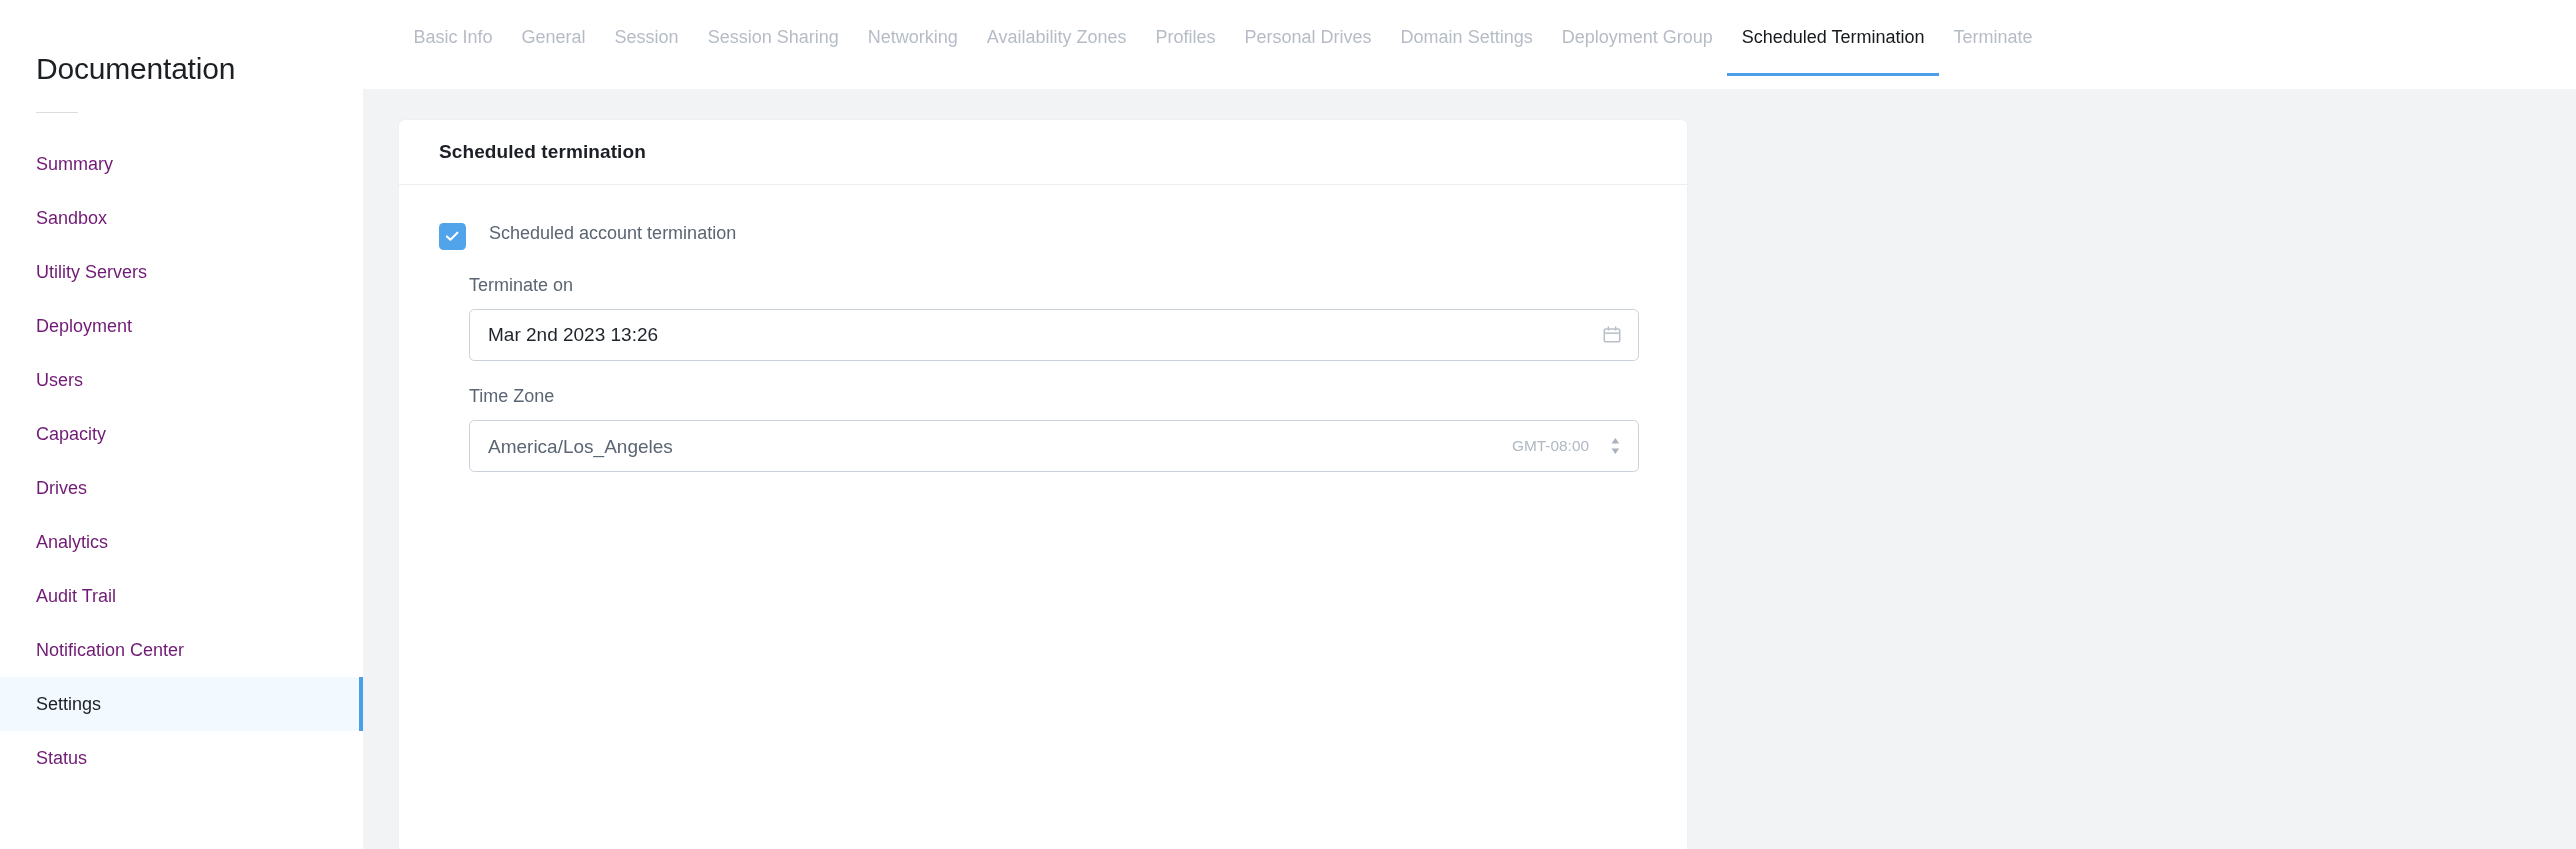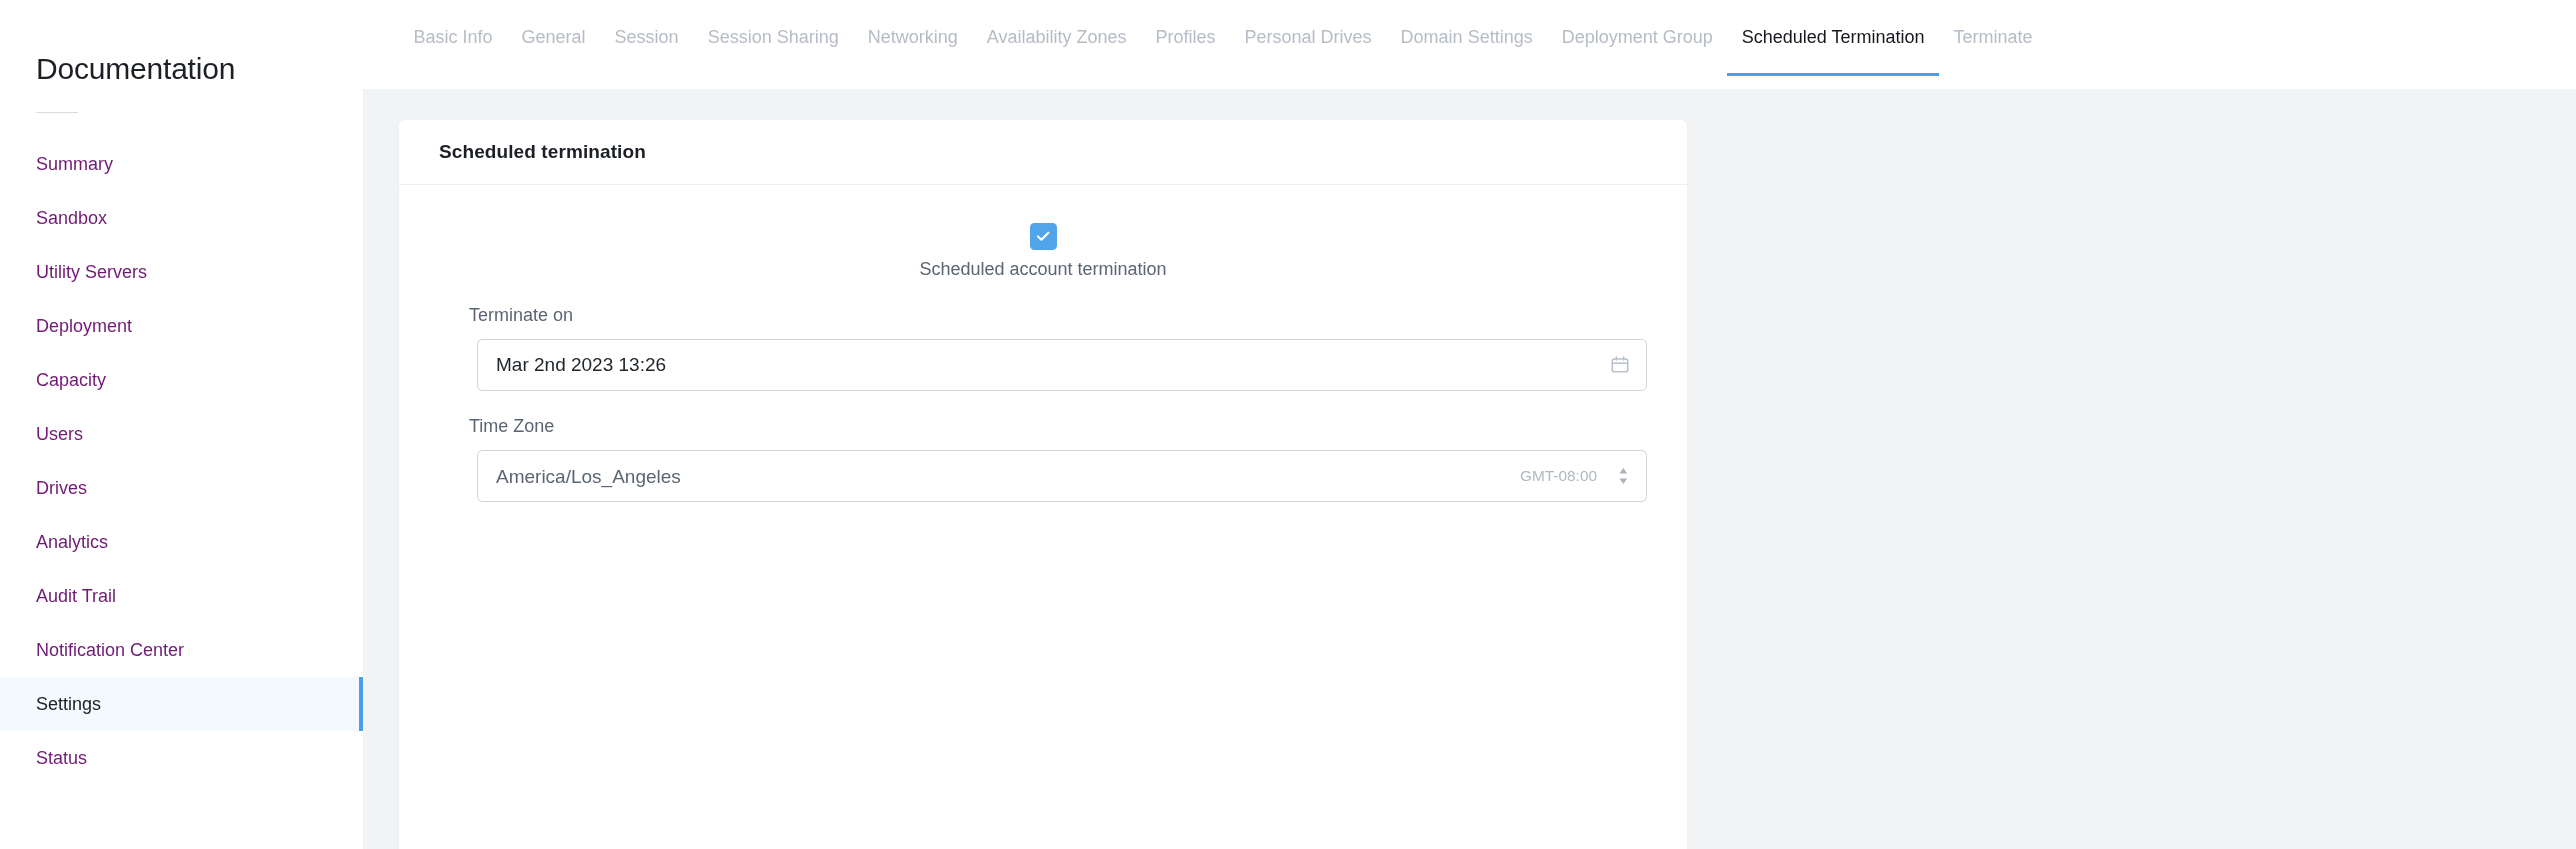--- a/index.html
+++ b/index.html
@@ -142,24 +142,22 @@
     color: #1c2026;
     letter-spacing: 0.1px;
   }
   .card-body {
     padding: 38px 40px 0 40px;
   }
 
   
   .check-row {
     display: flex;
-    align-items: center;
-    gap: 9px;
+    gap: 23px;
     margin-bottom: 23.6px;
-    flex-direction: column;
   }
   .checkbox {
     width: 27px;
     height: 27px;
     min-width: 27px;
     border-radius: 4.5px;
     background: #51a3ea;
     display: flex;
     align-items: center;
     justify-content: center;
@@ -175,21 +173,21 @@
   .field { margin-bottom: 23.6px; }
   .field-label {
     font-size: 18px;
     color: #5b6573;
     margin-bottom: 13.6px;
     padding-left: 30px;
     line-height: 22px;
   }
   .input-wrap {
     position: relative;
-    margin-left: 38px;
+    margin-left: 30px;
     width: 1170px;
     height: 52px;
     border: 0.9px solid #ccd2da;
     border-radius: 5.4px;
     background: #ffffff;
     display: flex;
     align-items: center;
     padding: 0 16.3px 0 18px;
     cursor: text;
   }
@@ -230,24 +228,24 @@
         <li class="nav-item">
           <span>Sandbox</span>
         </li>
         <li class="nav-item">
           <span>Utility Servers</span>
         </li>
         <li class="nav-item">
           <span>Deployment</span>
         </li>
         <li class="nav-item">
+          <span>Users</span>
+        </li>
+        <li class="nav-item">
           <span>Capacity</span>
-        </li>
-        <li class="nav-item">
-          <span>Users</span>
         </li>
         <li class="nav-item">
           <span>Drives</span>
         </li>
         <li class="nav-item">
           <span>Analytics</span>
         </li>
         <li class="nav-item">
           <span>Audit Trail</span>
         </li>

